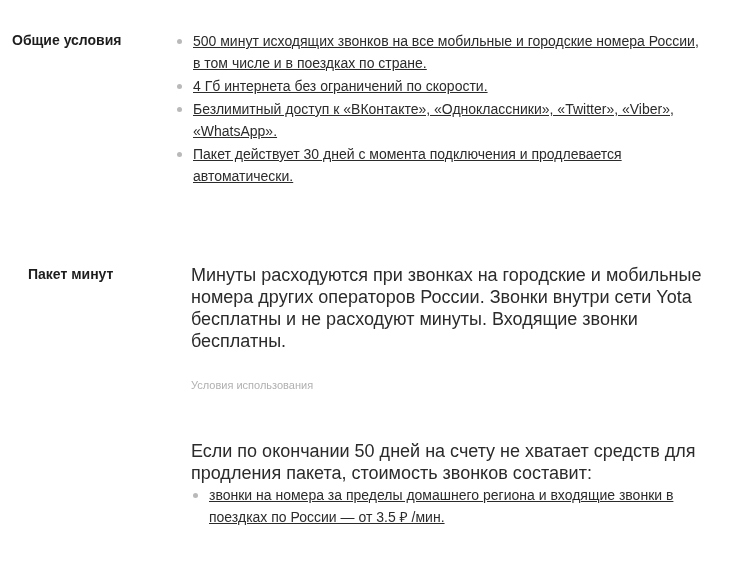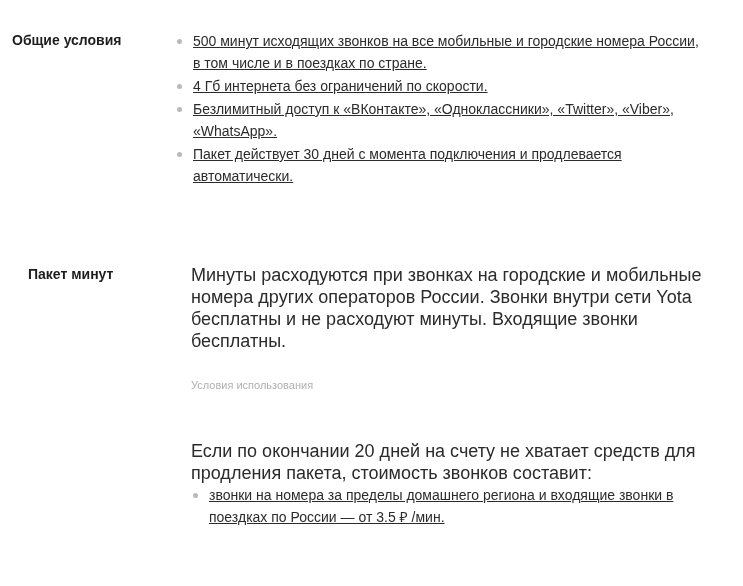--- a/index.html
+++ b/index.html
@@ -98,20 +98,20 @@
   </div>
 
   <div class="section" id="section-minutes">
     <div class="section-label">Пакет минут</div>
     <div class="section-body">
       <p class="para">Минуты расходуются при звонках на городские и мобильные номера других операторов России. Звонки внутри сети Yota бесплатны и не расходуют минуты. Входящие звонки бесплатны.</p>
       <div class="gap-22"></div>
       <p class="subheading">Условия использования</p>
       <div class="gap-22"></div>
       <div class="gap-22"></div>
-      <p class="para">Если по окончании 20 дней на счету не хватает средств для продления пакета, стоимость звонков составит:</p>
+      <p class="para">Если по окончании 50 дней на счету не хватает средств для продления пакета, стоимость звонков составит:</p>
       <ul class="bullet-list">
         <li>звонки на номера за пределы домашнего региона и входящие звонки в поездках по России — от 3.5 ₽ /мин.</li>
       </ul>
     </div>
   </div>
 
 </div>
 
 </body></html>

